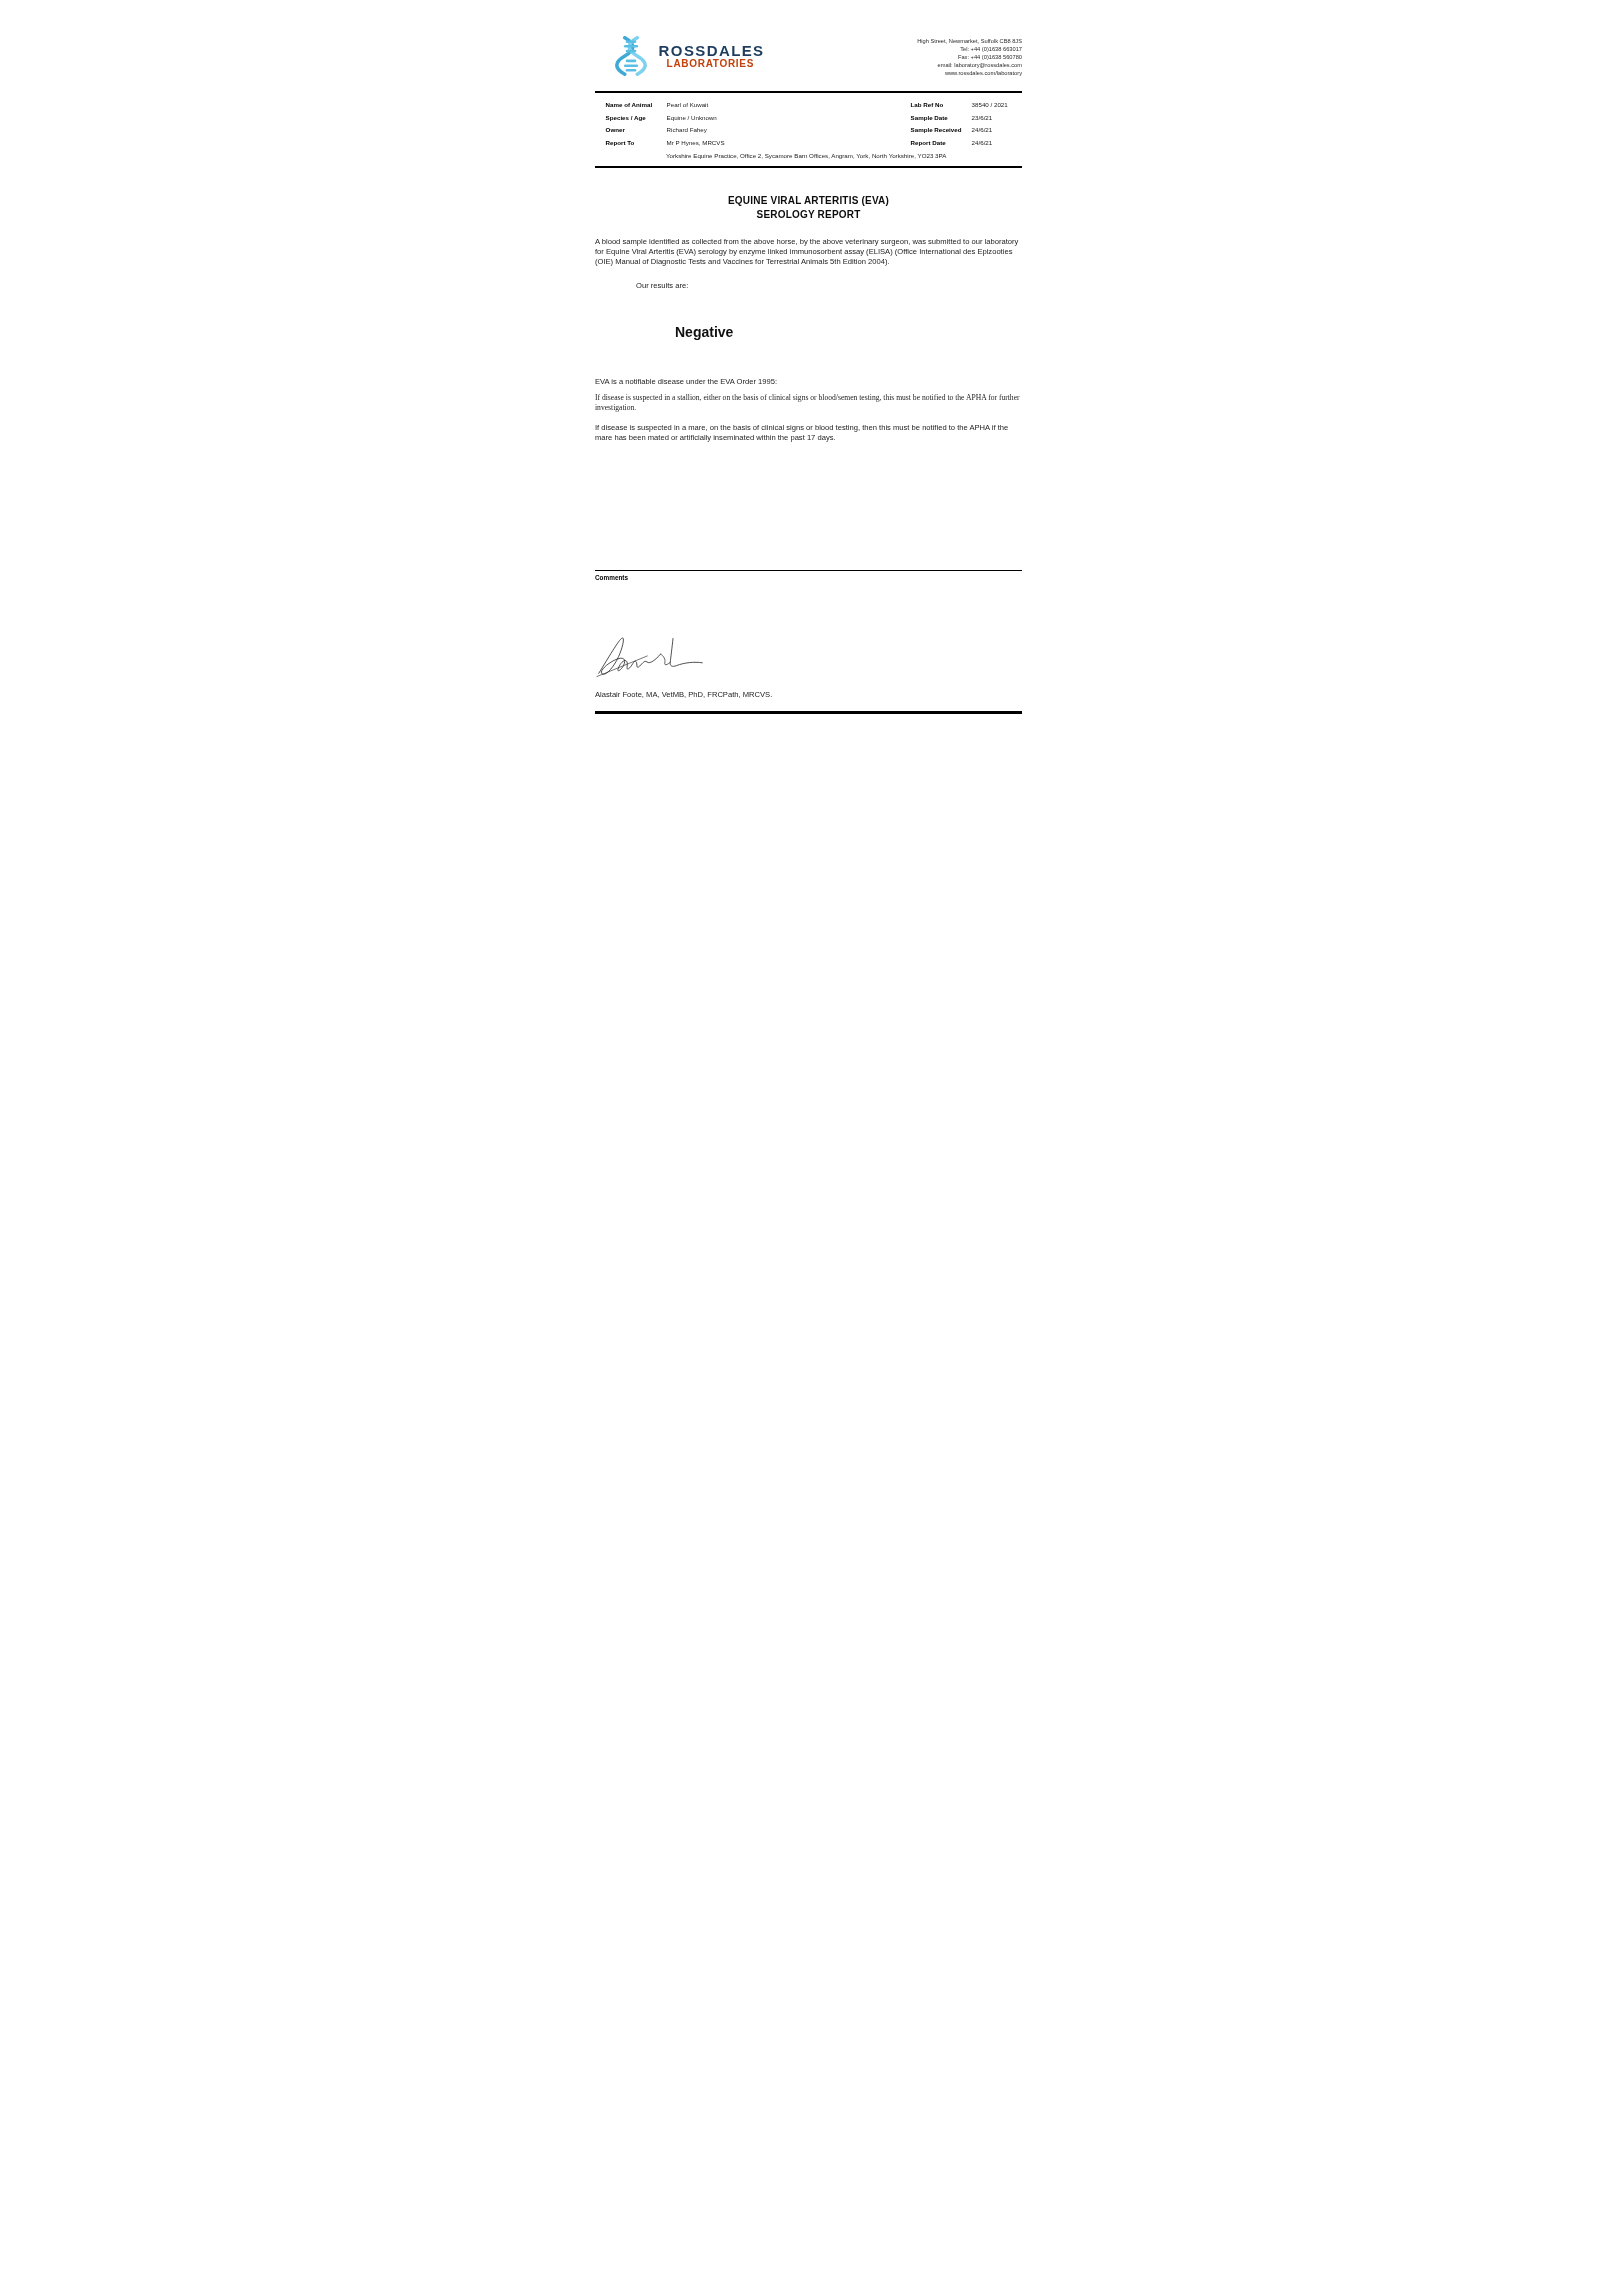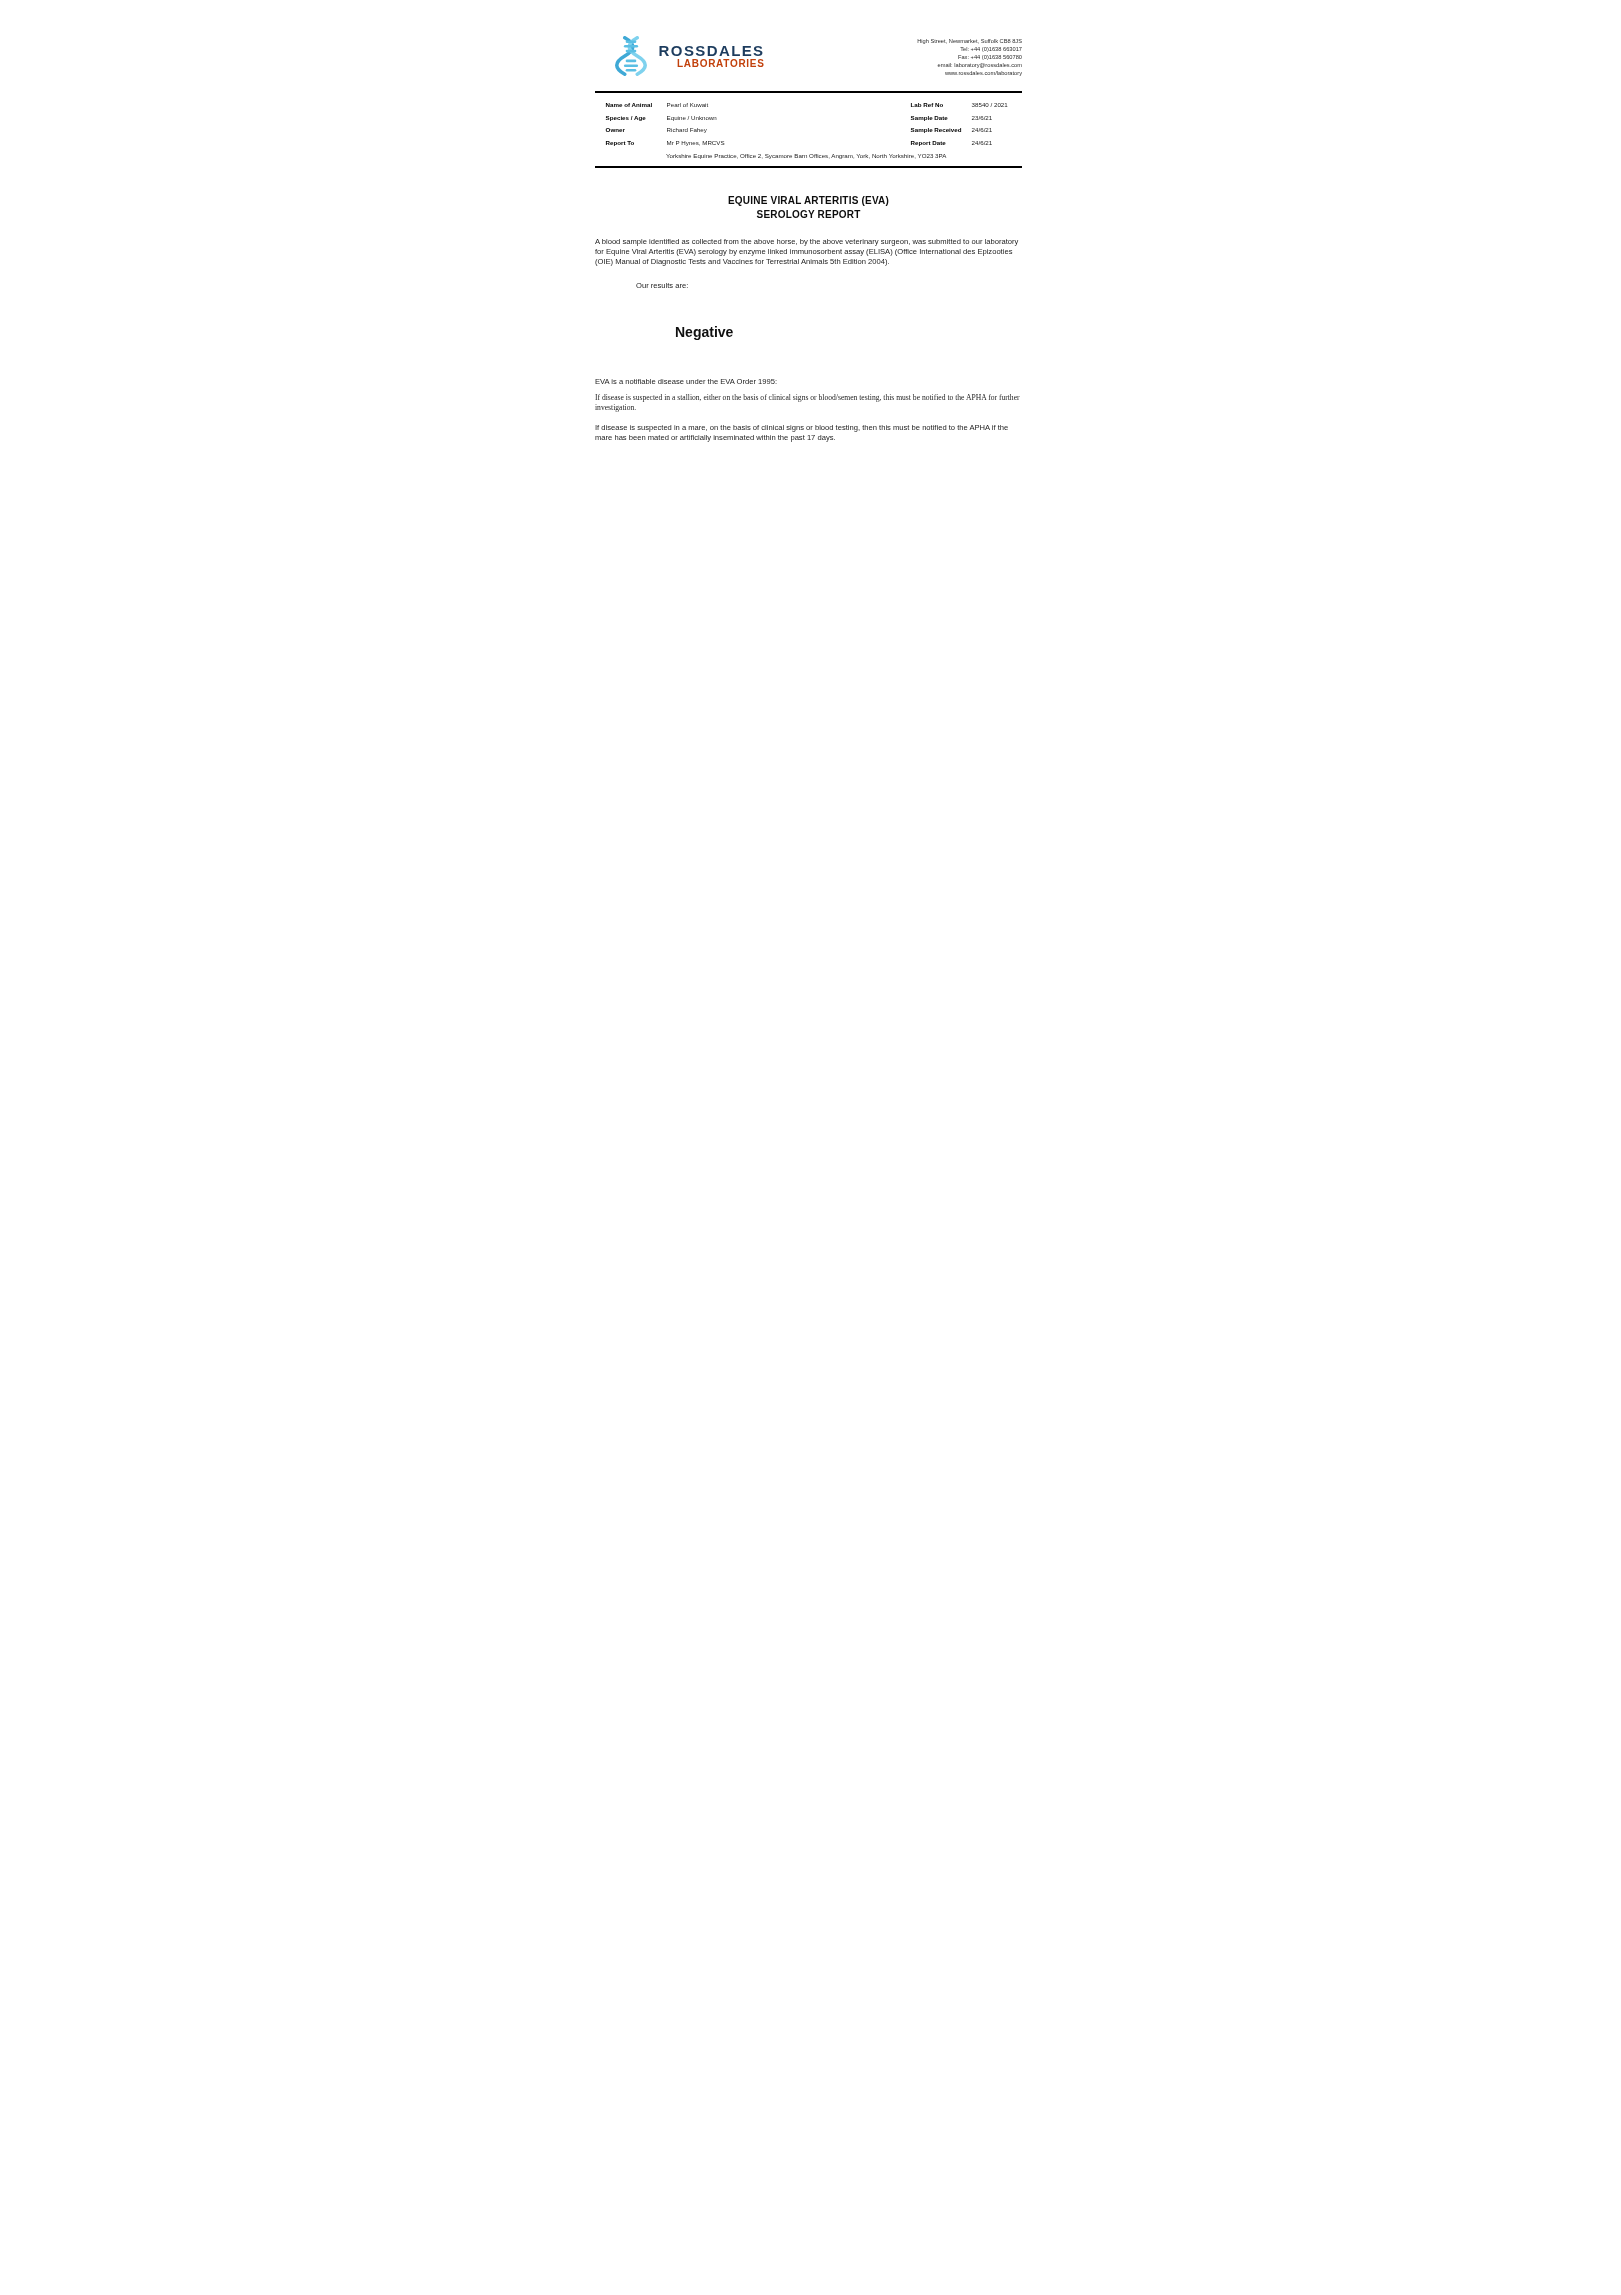--- a/index.html
+++ b/index.html
@@ -27,21 +27,20 @@
     display: flex;
     justify-content: space-between;
     align-items: flex-start;
     padding: 36px 41px 0 37px;
   }
   .brand {
     display: flex;
     align-items: center;
     gap: 9.2px;
     margin-left: 18.4px;
-    text-align: right;
   }
   .brand-text { line-height: 1.08; }
   .brand-line1 {
     font-size: 15px;
     font-weight: 700;
     letter-spacing: 1.4px;
     color: #1d3c5e;
   }
   .brand-line2 {
     font-size: 10px;
@@ -220,15 +219,32 @@
 
     <div class="result">Negative</div>
 
     <p class="p-notifiable">EVA is a notifiable disease under the EVA Order 1995:</p>
 
     <p class="p-stallion">If disease is suspected in a stallion, either on the basis of clinical signs or blood/semen testing, this must be notified to the APHA for further investigation.</p>
 
     <p class="p-mare">If disease is suspected in a mare, on the basis of clinical signs or blood testing, then this must be notified to the APHA if the mare has been mated or artificially inseminated within the past 17 days.</p>
   </main>
 
+  <footer>
+    <div class="comments-rule"></div>
+    <div class="comments-label">Comments</div>
+
+    <div class="signature-wrap">
+      <svg width="110" height="46" viewBox="0 0 240 100" fill="none" xmlns="http://www.w3.org/2000/svg">
+        <path d="M6 90 C 26 58, 50 16, 57 13 C 64 10, 57 40, 45 62 C 33 84, 19 96, 13 91 C 7 86, 22 70, 41 61 C 60 52, 67 59, 60 73 C 55 83, 44 90, 49 78 C 54 66, 63 58, 67 64 C 71 70, 64 84, 71 80 C 78 76, 83 60, 87 64 C 91 68, 87 80, 93 76 C 99 72, 105 60, 111 65 C 118 71, 130 60, 141 48" stroke="#2b2b2b" stroke-width="1.8" stroke-linecap="round" fill="none"></path>
+        <path d="M2 97 L 112 52" stroke="#2b2b2b" stroke-width="1.4" stroke-linecap="round" fill="none"></path>
+        <path d="M168 14 C 166 34, 163 56, 162 66 C 161 74, 166 77, 176 73 C 192 67, 214 64, 232 67" stroke="#2b2b2b" stroke-width="1.8" stroke-linecap="round" fill="none"></path>
+        <path d="M141 48 C 148 52, 152 60, 150 68 C 149 73, 155 72, 162 66" stroke="#2b2b2b" stroke-width="1.6" stroke-linecap="round" fill="none"></path>
+      </svg>
+    </div>
+
+    <div class="signatory">Alastair Foote, MA, VetMB, PhD, FRCPath, MRCVS.</div>
+
+    <div class="rule-bottom"></div>
+  </footer>
 
 </div>
 
 
 </body></html>

